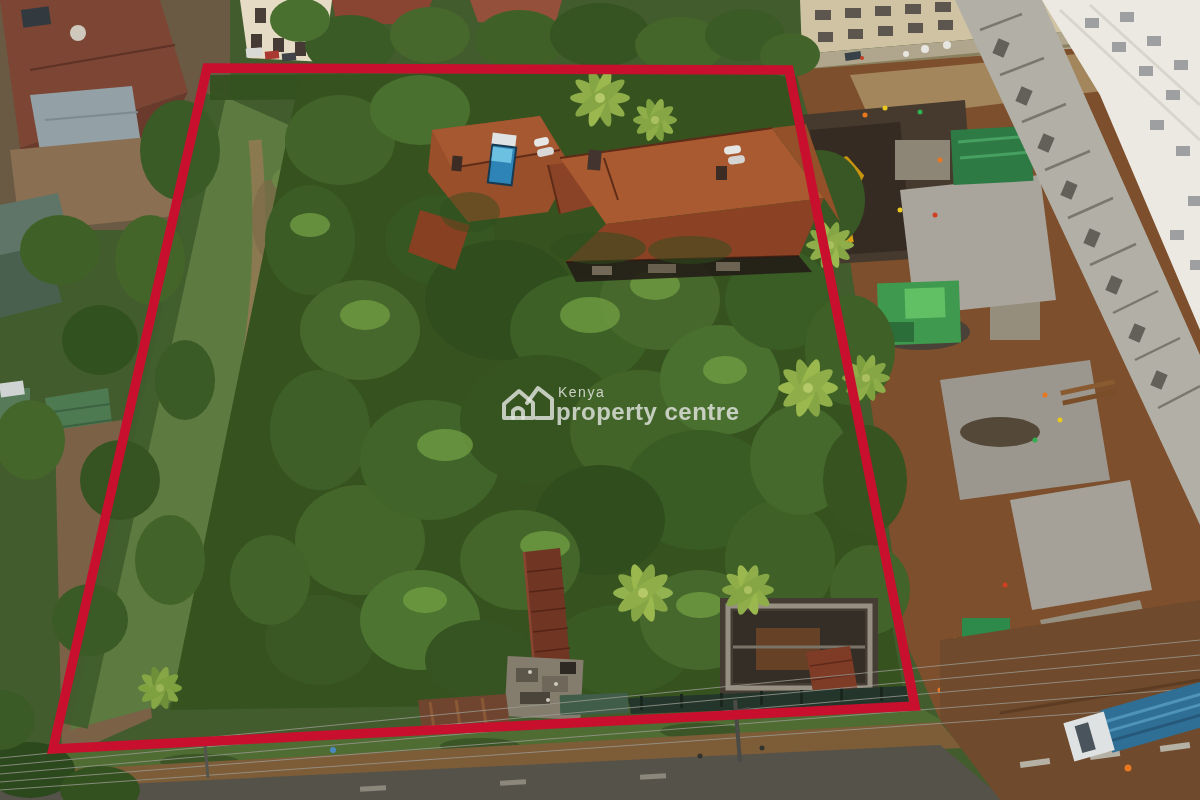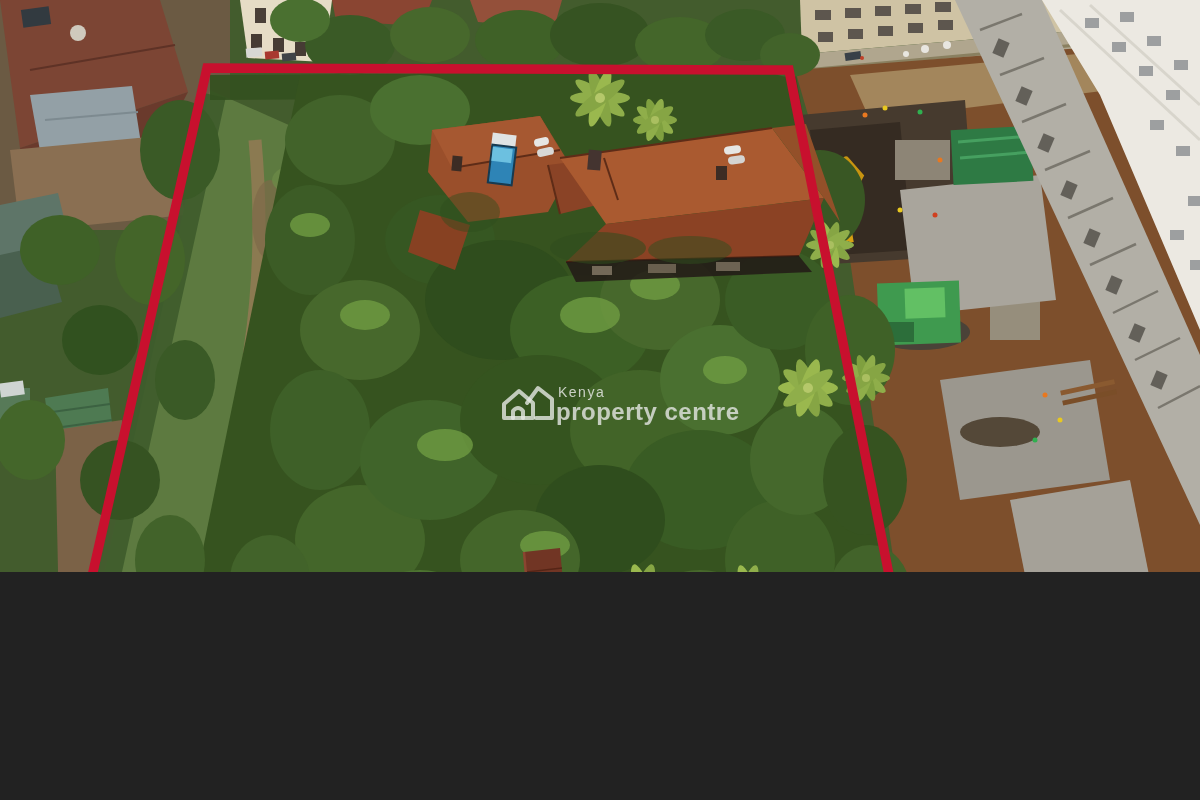--- a/index.html
+++ b/index.html
@@ -1,16 +1,16 @@
 <!DOCTYPE html>
 <html><head>
 <meta charset="utf-8">
 <style>
   html,body{margin:0;padding:0;background:#222;}
-  .stage{position:relative;width:1200px;height:572px;overflow:hidden;font-family:"Liberation Sans",sans-serif;}
+  .stage{position:relative;width:1200px;height:800px;overflow:hidden;font-family:"Liberation Sans",sans-serif;}
   .stage svg{display:block;width:1200px;height:800px;}
   .wm-small{font-family:"Liberation Sans",sans-serif;font-size:14px;letter-spacing:1.5px;font-weight:400;fill:rgba(228,230,226,.85);}
   .wm-big{font-family:"Liberation Sans",sans-serif;font-size:24px;letter-spacing:.5px;font-weight:600;fill:rgba(226,228,224,.82);}
   .wm-stroke{fill:none;stroke:rgba(230,232,228,.8);stroke-width:4;stroke-linejoin:round;stroke-linecap:round;}
 </style>
 </head>
 <body>
 
 <div class="stage">
 <svg viewBox="0 0 1200 800" xmlns="http://www.w3.org/2000/svg">

